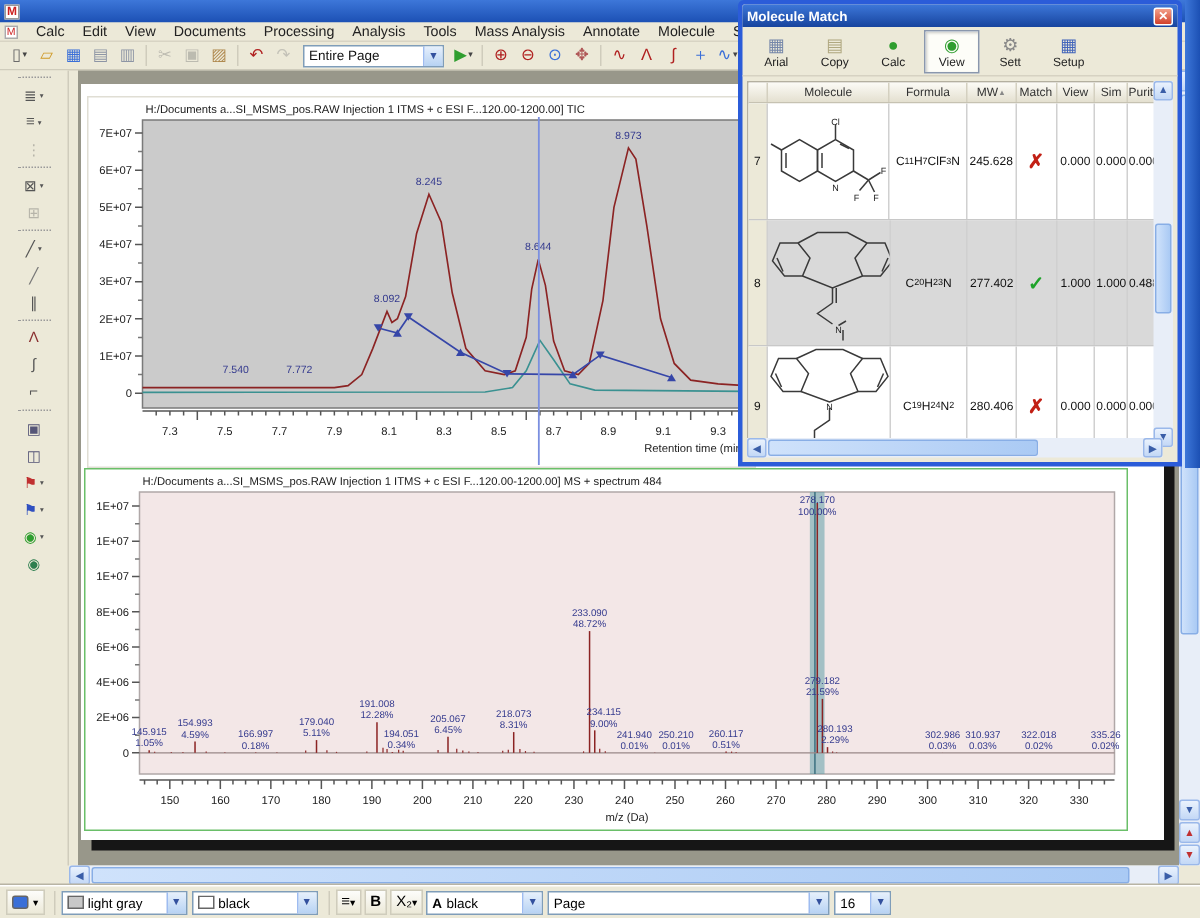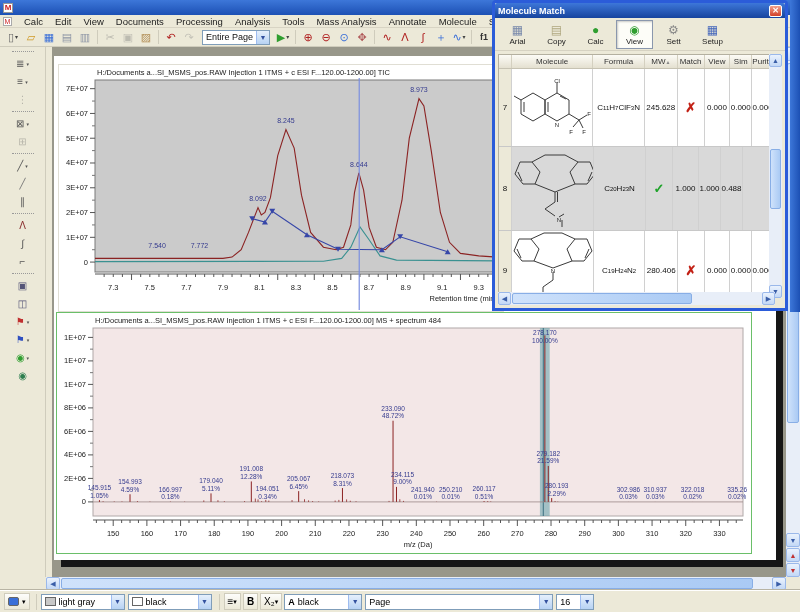--- a/index.html
+++ b/index.html
@@ -157,21 +157,21 @@
       <div class="tbtn">
         <span style="color: rgb(176, 138, 80);">▨</span>
       </div>
       <div class="tsep"></div>
       <div class="tbtn">
         <span style="color: rgb(176, 32, 32);">↶</span>
       </div>
       <div class="tbtn disabled">
         <span style="color: rgb(136, 136, 136);">↷</span>
       </div>
-      <div class="xpcombo" style="width: 68px; margin: 0px 4px;">
+      <div class="xpcombo" style="width: 94px; margin: 0px 4px;">
         <span class="val">Entire Page</span>
         <span class="arr">▼</span>
       </div>
       <div class="tbtn">
         <span style="color: rgb(47, 158, 47);">▶</span>
         <span class="dd">▾</span>
       </div>
       <div class="tsep"></div>
       <div class="tbtn">
         <span style="color: rgb(176, 32, 32);">⊕</span>
@@ -754,20 +754,21 @@
               <path d="M45.5,42 L45.5,52" fill="none" stroke="#3a3a3a" stroke-width="1"></path>
               <path d="M43,52 L33,59 L43,66" fill="none" stroke="#3a3a3a" stroke-width="1"></path>
               <path d="M47,67 L52,64" fill="none" stroke="#3a3a3a" stroke-width="1"></path>
               <path d="M50,70 L50,77" fill="none" stroke="#3a3a3a" stroke-width="1"></path>
               <path d="M10,31 L6,22" fill="none" stroke="#3a3a3a" stroke-width="1"></path>
               <path d="M76,31 L80,22" fill="none" stroke="#3a3a3a" stroke-width="1"></path>
               <text x="47" y="72" font-size="6" fill="#222" text-anchor="middle">N</text>
             </svg>
           </div>
           <div class="tcell" style="width: 52px;">C<sub style="font-size: 6px;">20</sub>H<sub style="font-size: 6px;">23</sub>N</div>
+          <div class="tcell" style="width: 33px;">277.402</div>
           <div class="tcell" style="width: 27px;">
             <span class="match-ok">✓</span>
           </div>
           <div class="tcell" style="width: 26px;">1.000</div>
           <div class="tcell" style="width: 22px;">1.000</div>
           <div class="tcell" style="width: 22px;">0.488</div>
         </div>
         <div class="trow" style="height: 80px;">
           <div class="tcell numcell" style="width: 13px;">9</div>
           <div class="tcell" style="width: 82px;">

